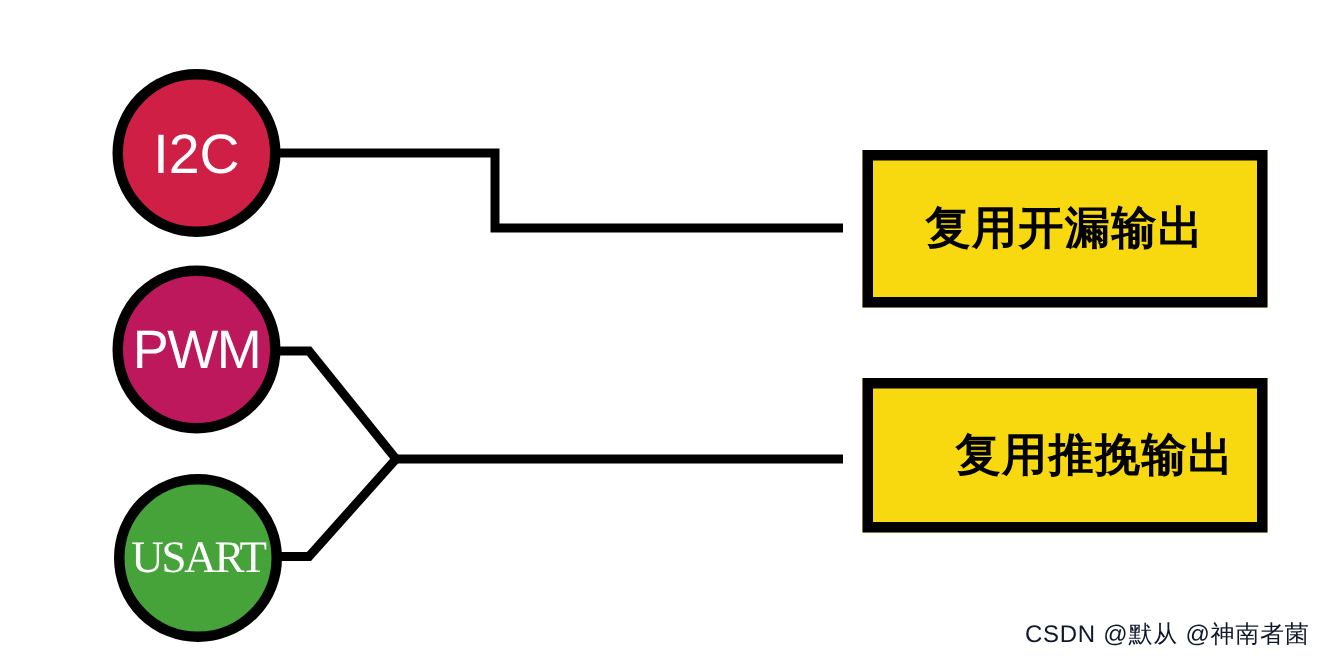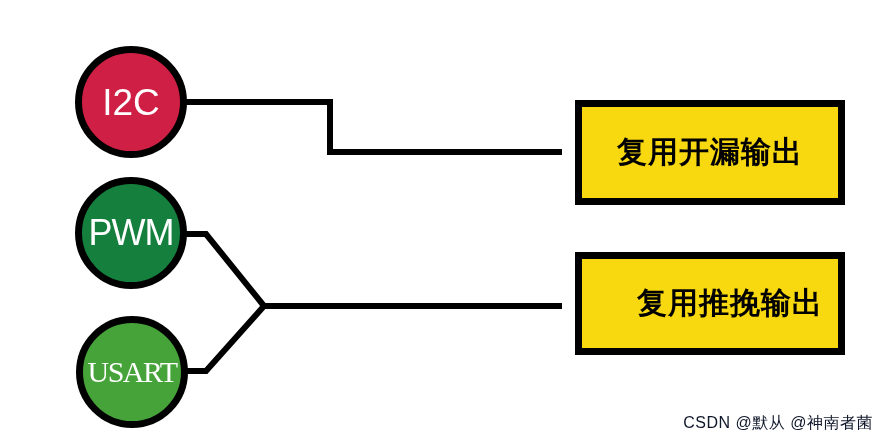--- a/index.html
+++ b/index.html
@@ -70,21 +70,21 @@
     <path d="M186 102 H330 V152 H562" fill="none" stroke="#000000" stroke-width="6"></path>
     <polyline points="186,234 206,234 264,306" fill="none" stroke="#000000" stroke-width="6"></polyline>
     <polyline points="186,371 206,371 264,306" fill="none" stroke="#000000" stroke-width="6"></polyline>
     <line x1="261" y1="306" x2="562" y2="306" stroke="#000000" stroke-width="6"></line>
   </svg>
 
   <div class="node node-i2c" style="background-color: rgb(208, 31, 68);">
     <span>I2C</span>
   </div>
 
-  <div class="node node-pwm" style="background-color: #15803d;">
+  <div class="node node-pwm" style="background-color: #be185d;">
     <span>PWM</span>
   </div>
 
   <div class="node node-usart" style="background-color: rgb(69, 163, 57);">
     <span>USART</span>
   </div>
 
   <div class="outbox box-open-drain" style="background-color: rgb(248, 216, 14);">
     <span>复用开漏输出</span>
   </div>

